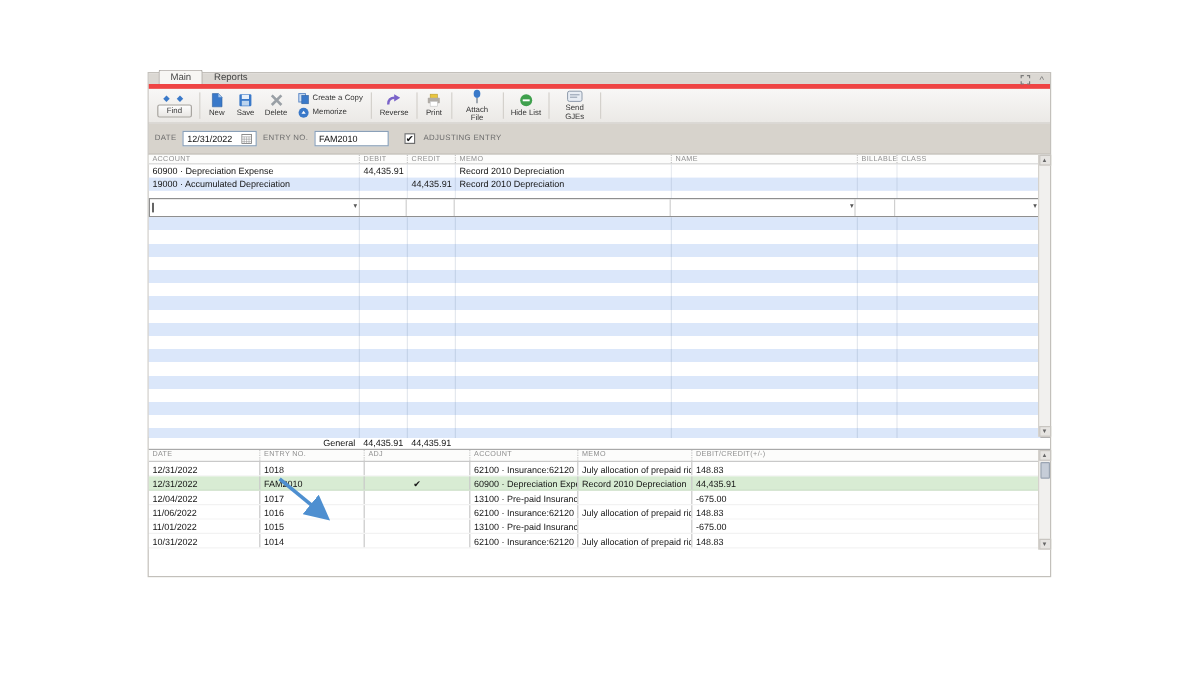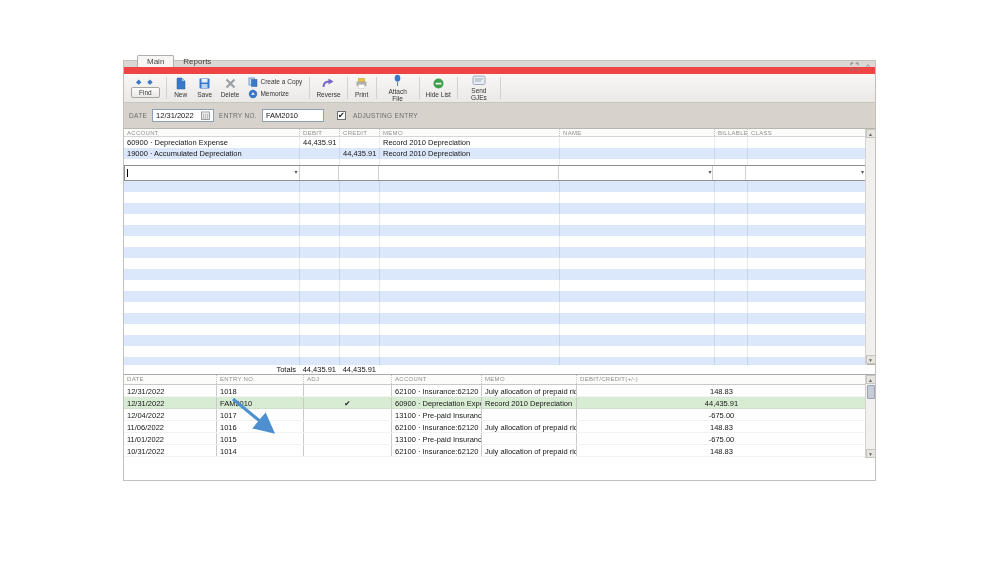--- a/index.html
+++ b/index.html
@@ -3,22 +3,22 @@
 <meta charset="utf-8">
 <style>
   * { box-sizing: border-box; margin: 0; padding: 0; }
   body { background:#fff; font-family:"Liberation Sans","DejaVu Sans",sans-serif; }
   .page { position:relative; width:999px; height:562px; background:#fff; overflow:hidden; }
 
   .window { position:absolute; left:123px; top:60px; width:753px; height:421px;
             background:#fff; border:1px solid #c3c0bb; }
 
   
-  .tabstrip { height:13px; background:#dbd8d3; border-bottom:7px solid #ef4444;
-              display:flex; align-items:flex-end; padding-left:13px; position:relative; }
+  .tabstrip { height:13px; background:#dbd8d3; border-bottom:4px solid #ef4444;
+              display:flex; align-items:flex-end; padding-left:8px; position:relative; }
   .tab { font-size:8px; color:#444; padding:1px 9px 1px; cursor:default; }
   .tab.active { background:#f7f6f4; border:1px solid #b0ada8; border-bottom:none;
                 border-radius:2px 2px 0 0; }
   .win-controls { position:absolute; right:5px; top:1px; display:flex; gap:7px; align-items:center; }
   .win-controls span { font-size:8px; color:#777; line-height:9px; }
 
   
   .toolbar { height:29px; background:linear-gradient(#f8f7f6,#ebe9e6);
              border-bottom:1px solid #c9c6c1; display:flex; align-items:stretch; padding:1px 3px; }
   .tsep { width:1px; background:#d4d1cc; margin:2px 2px; }
@@ -54,21 +54,21 @@
   .grow { display:flex; height:11px; }
   .grow.short { height:6px; }
   .grow .c { font-size:7.5px; color:#151515; padding:1px 3px 0 3px; border-left:1px solid rgba(90,110,150,.14);
              white-space:nowrap; overflow:hidden; }
   .grow .c:first-child { border-left:none; }
   .blue { background:#dbe7fa; }
   .num { text-align:right; }
   .w-acct{width:175px} .w-deb{width:40px} .w-cred{width:40px} .w-memo{width:180px}
   .w-name{width:155px} .w-bill{width:33px} .w-class{width:120px}
   .b-date{width:92px} .b-entry{width:87px} .b-adj{width:88px; text-align:center}
-  .b-acct{width:90px} .b-memo{width:95px} .b-amt{width:291px; text-align:center; padding-right:4px !important}
+  .b-acct{width:90px} .b-memo{width:95px} .b-amt{width:291px; text-align:left; padding-right:4px !important}
 
   .editrow { width:743px; height:16px; border:1px solid #8f8f8f; background:#fff; display:flex; }
   .editrow .ec { position:relative; border-right:1px solid #cfcfcf; height:100%; }
   .caret { position:absolute; left:2px; top:3px; width:1px; height:8px; background:#000; }
   .dd { position:absolute; right:1px; top:3px; font-size:6px; color:#555; line-height:7px; }
 
   .stripes { width:743px; height:184px; position:relative;
              background:repeating-linear-gradient(to bottom,#dbe7fa 0,#dbe7fa 11px,#fff 11px,#fff 22px); }
   .vline { position:absolute; top:0; bottom:0; width:1px; background:rgba(90,110,150,.16); }
 
@@ -324,21 +324,21 @@
         </div>
       </div>
 
       <div class="vscroll">
         <span class="sarrow">▲</span>
         <span class="sarrow">▼</span>
       </div>
     </div>
 
     <div class="totals">
-      <div class="c w-acct num">Totals</div>
+      <div class="c w-acct num">General</div>
       <div class="c w-deb num">44,435.91</div>
       <div class="c w-cred num">44,435.91</div>
     </div>
 
 
     <div class="bgrid">
       <div class="bhead">
         <div class="hc b-date">DATE</div>
         <div class="hc b-entry">ENTRY NO.</div>
         <div class="hc b-adj" style="text-align:left">ADJ</div>

